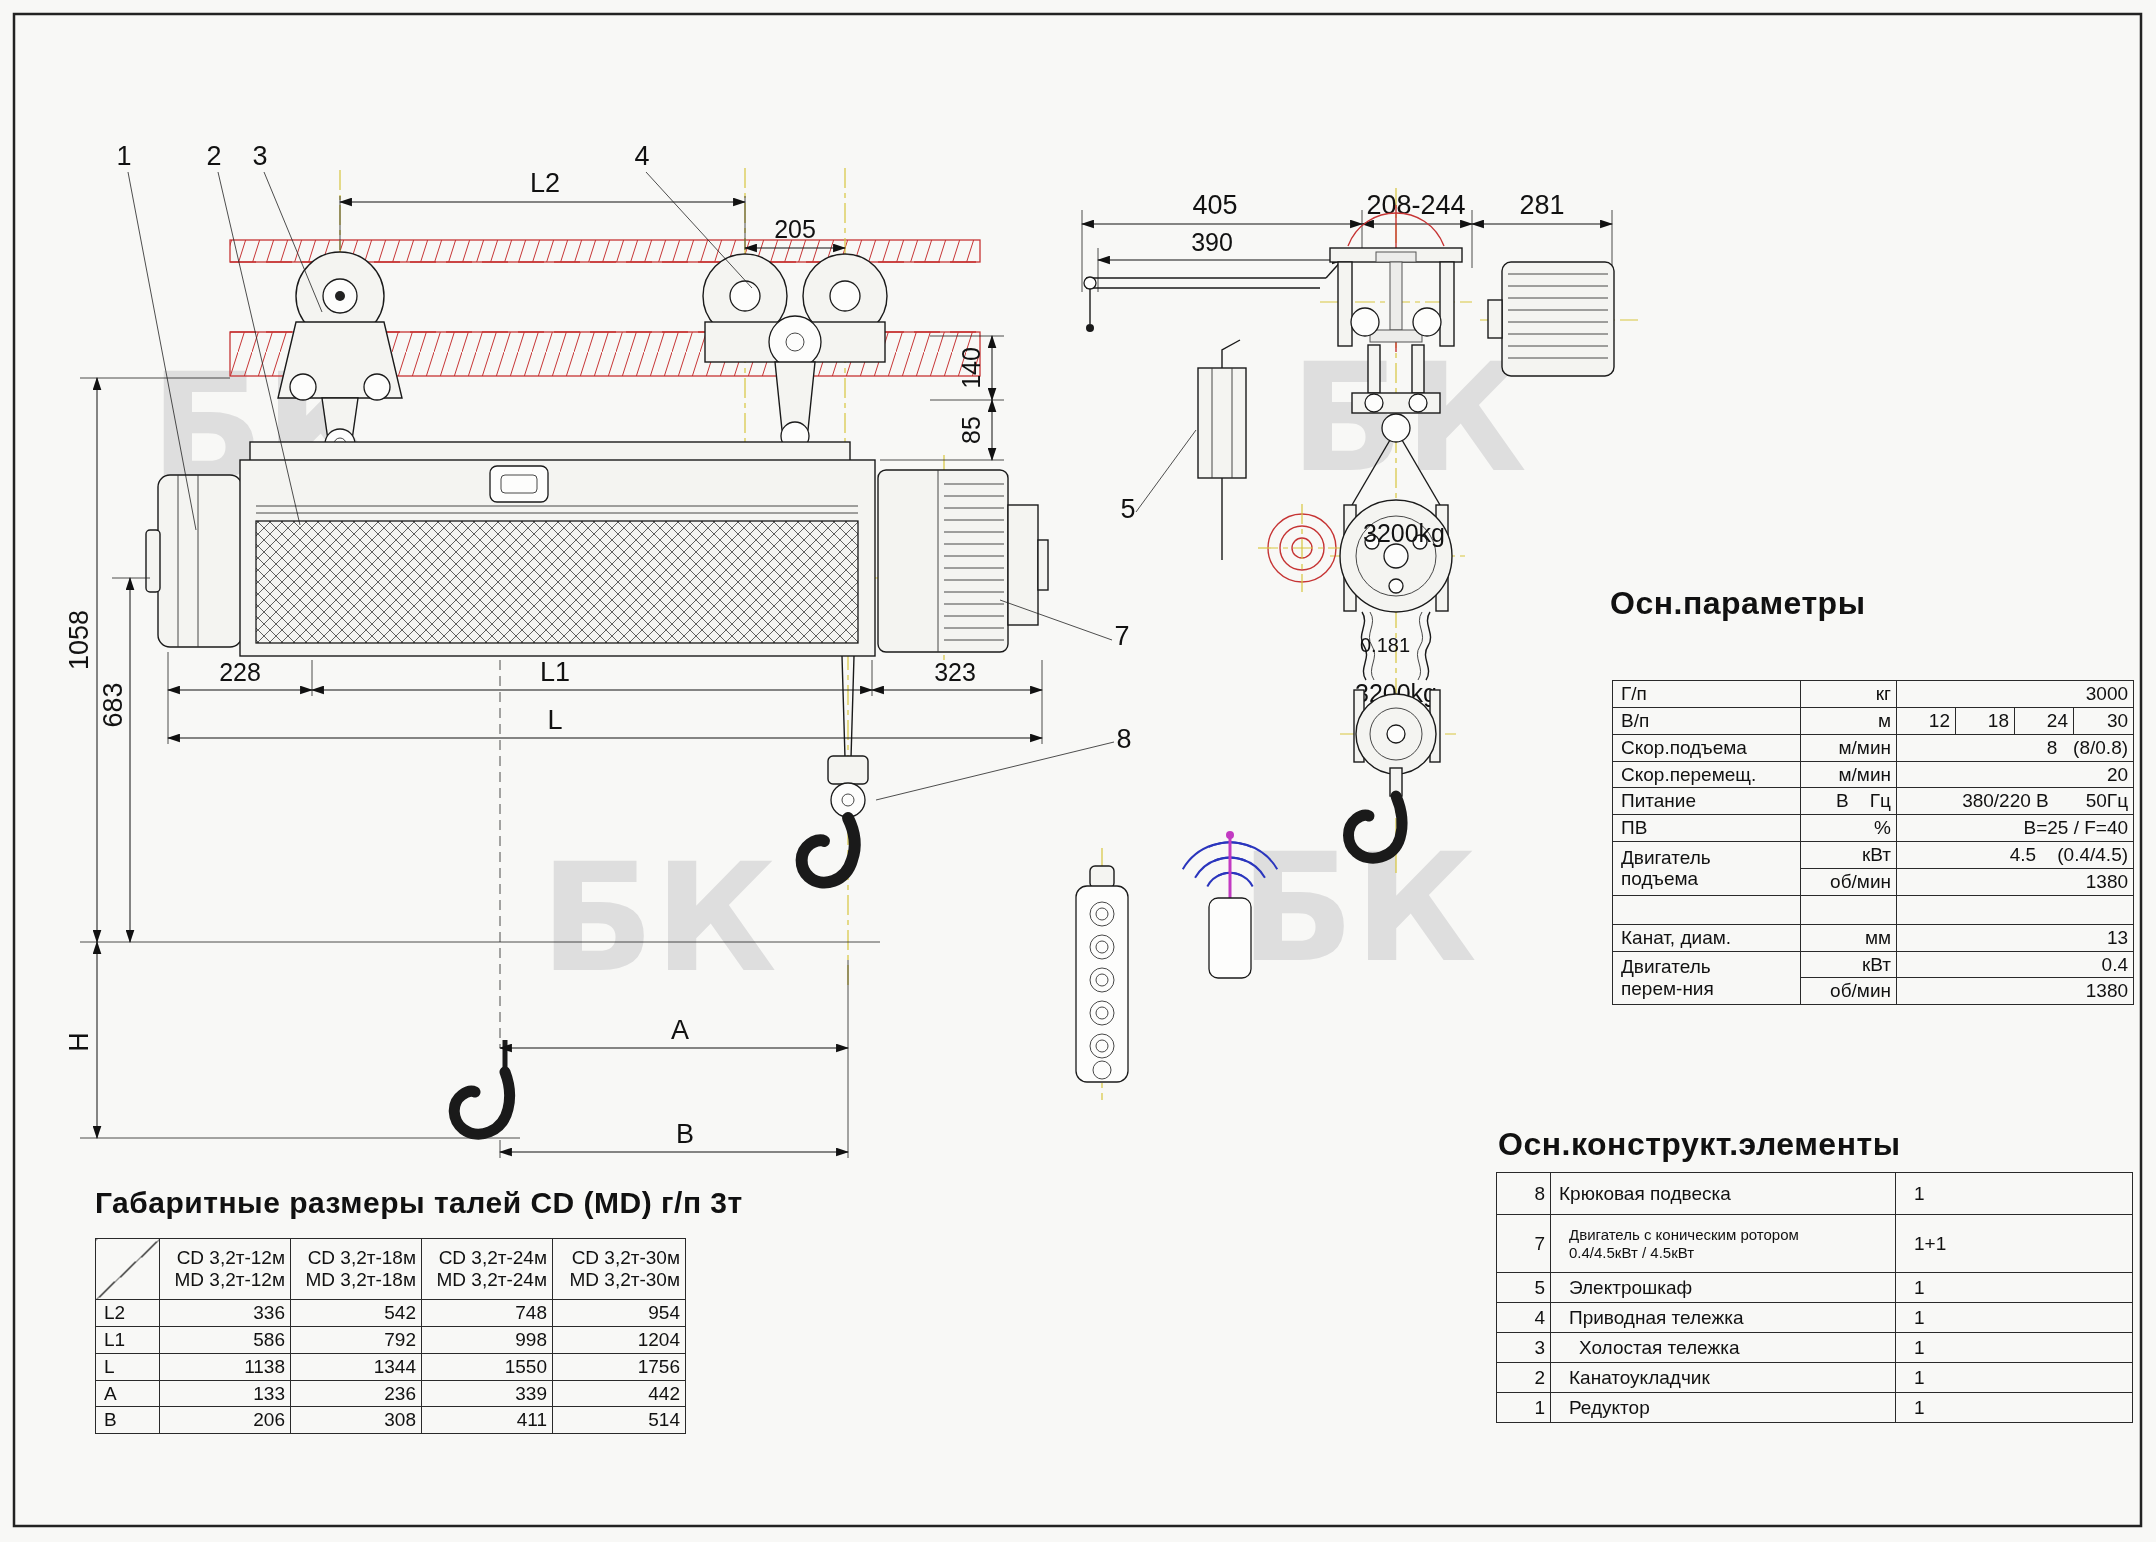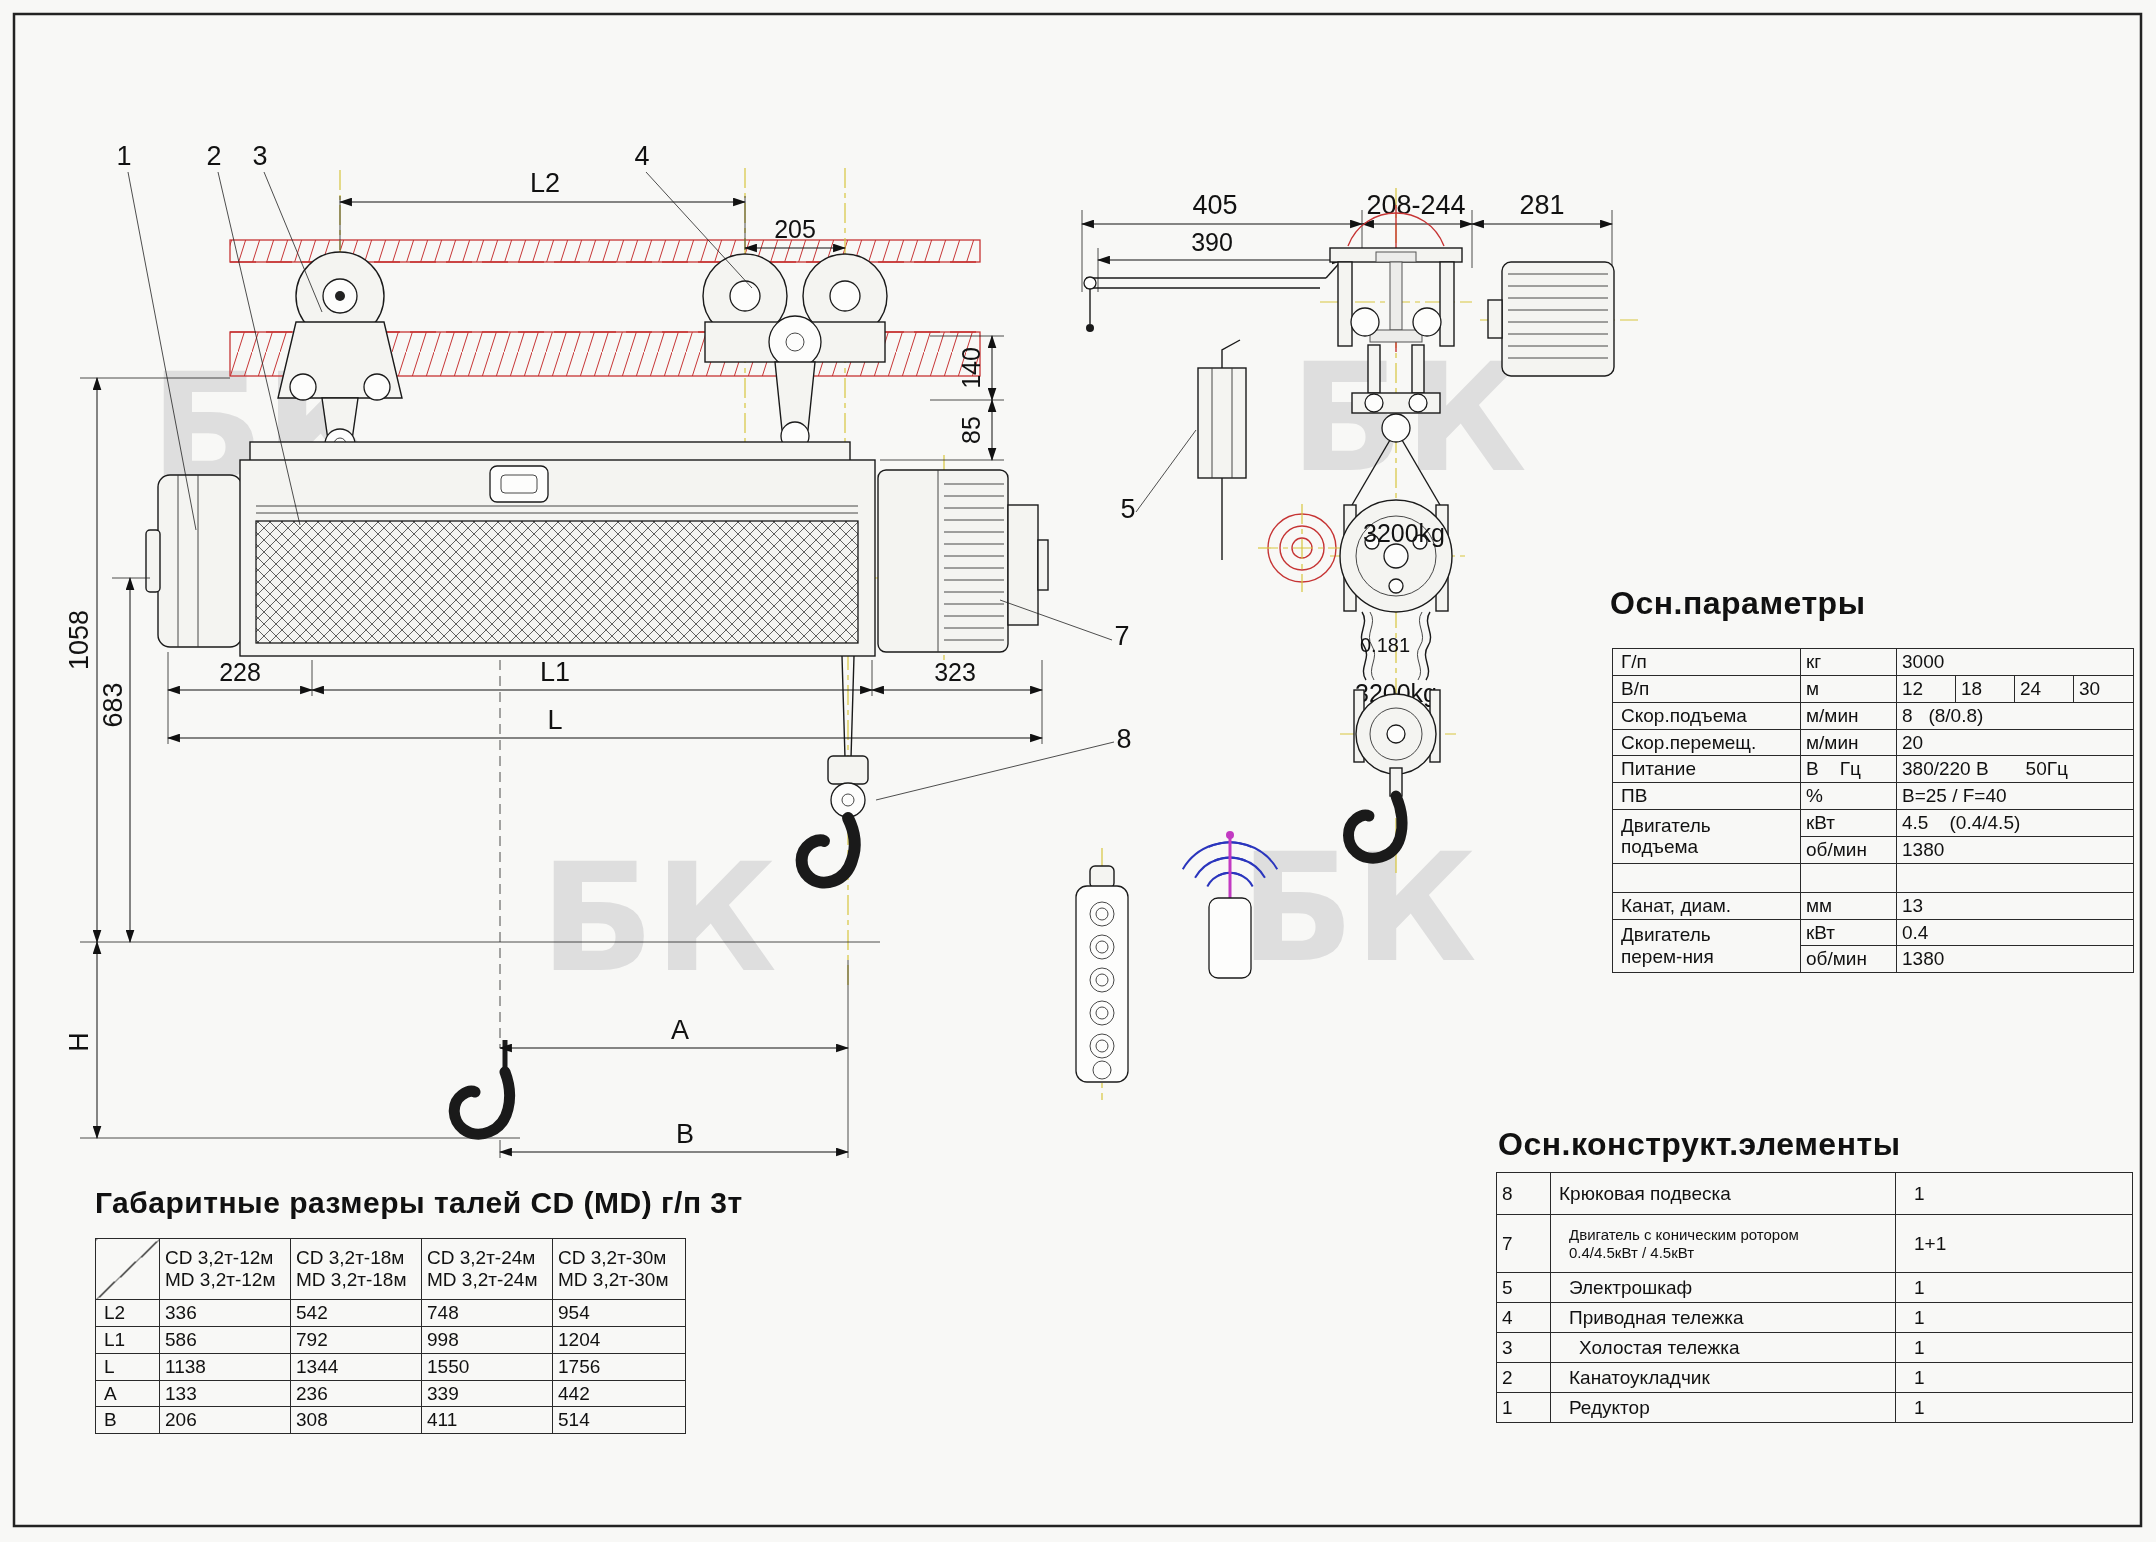--- a/index.html
+++ b/index.html
@@ -4,21 +4,21 @@
 <style>
   html,body{margin:0;padding:0;background:#e8e8e8;}
   #page{position:relative;width:2156px;height:1542px;background:#f8f8f6;font-family:"Liberation Sans",sans-serif;overflow:hidden;}
   #page svg{position:absolute;left:0;top:0;}
   .abs{position:absolute;}
   .title{font-size:30px;font-weight:700;color:#111;letter-spacing:0.5px;}
   .title2{font-size:32px;font-weight:600;color:#111;letter-spacing:0.5px;}
   table{border-collapse:collapse;table-layout:fixed;background:transparent;}
   td,th{border:1px solid #2a2a2a;font-size:19px;color:#111;padding:2px 5px;vertical-align:middle;line-height:1.15;font-weight:400;}
   .lbl{text-align:left;padding-left:8px;}
-  .ctr{text-align:left;}
+  .ctr{text-align:right;}
   .pre{white-space:pre-line;}
   .sp{white-space:pre;}
   .spacer td{height:24px;}
   .corner{background:linear-gradient(to bottom right,transparent 49.3%,#2a2a2a 49.3%,#2a2a2a 50.7%,transparent 50.7%);}
   
   .ln{stroke:#1a1a1a;stroke-width:1.4;fill:none;}
   .thin{stroke:#333;stroke-width:0.9;fill:none;}
   .fillp{fill:#f4f4f1;stroke:#1a1a1a;stroke-width:1.4;}
   .wfill{fill:#fdfdfc;stroke:#1a1a1a;stroke-width:1.3;}
   .dim{stroke:#111;stroke-width:1;fill:none;}
@@ -340,21 +340,21 @@
     <line x1="1230" y1="898" x2="1230" y2="838" class="mag"></line>
     <circle cx="1230" cy="835" r="4" fill="#c23ac2"></circle>
     <rect x="1209" y="898" width="42" height="80" rx="9" class="wfill" stroke-width="2"></rect>
   </g>
 </svg>
 
 <div class="abs title2" style="left:1610px;top:585px">Осн.параметры</div>
 <div class="abs title2" style="left:1498px;top:1126px">Осн.конструкт.элементы</div>
 <div class="abs title" style="left:95px;top:1186px">Габаритные размеры талей CD (MD) г/п 3т</div>
 
-<table class="abs" style="left:1612px;top:648px;width:522px">
+<table class="abs" style="left:1612px;top:680px;width:522px">
   <colgroup>
         <col style="width:188px">
         <col style="width:96px">
         <col style="width:59px">
         <col style="width:59px">
         <col style="width:59px">
         <col style="width:60px">
       </colgroup>
   <tbody>
         <tr>

